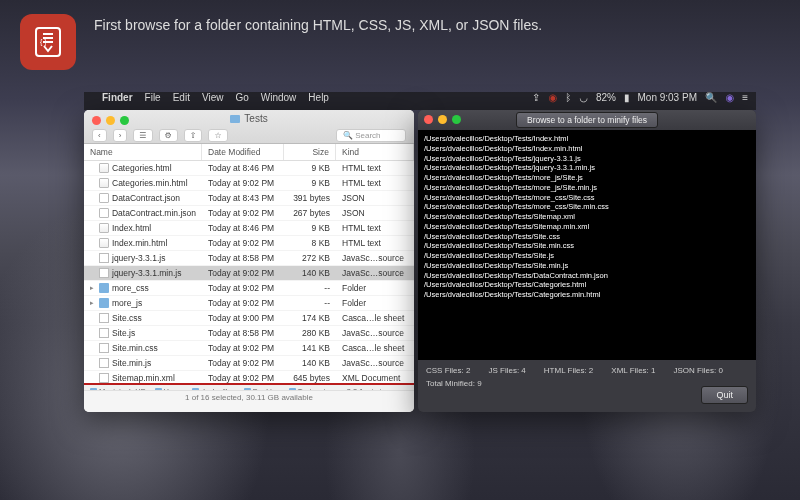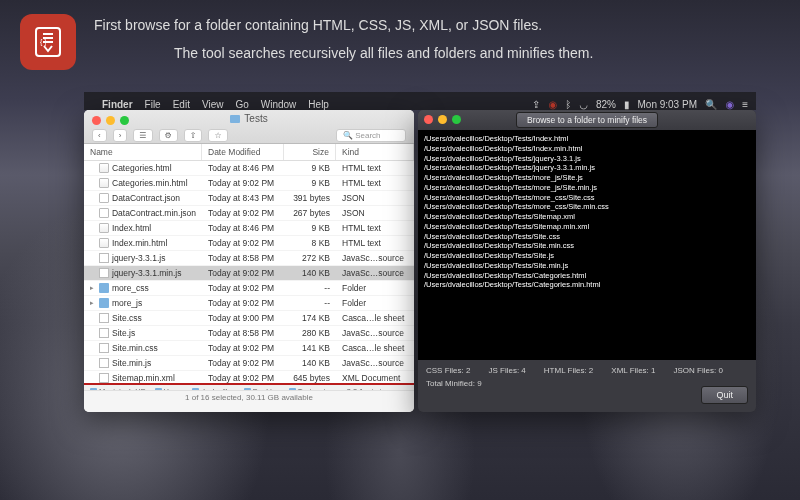--- a/index.html
+++ b/index.html
@@ -7,21 +7,21 @@
 .wallpaper { position: absolute; inset: 0; background: linear-gradient(180deg, #2a2a36 0%, #3d3d50 20%, #5a5a6a 35%, #4a4a55 50%, #3a3a45 65%, #2a2a35 100%); }
 .wallpaper::before { content: ""; position: absolute; inset: 0; background:
   radial-gradient(ellipse 300px 400px at 15% 80%, #6a6a75 0%, transparent 50%),
   radial-gradient(ellipse 200px 350px at 85% 75%, #5a5a65 0%, transparent 50%),
   radial-gradient(ellipse 150px 300px at 50% 90%, #4a4a55 0%, transparent 50%); }
 .header-area { position: relative; z-index: 2; padding: 14px 20px 0 20px; display: flex; align-items: flex-start; gap: 18px; }
 .app-icon { width: 56px; height: 56px; background: #c0392b; border-radius: 12px; display: flex; align-items: center; justify-content: center; flex-shrink: 0; }
 .app-icon svg { width: 36px; height: 36px; }
 .intro { color: #ddd; font-size: 14px; line-height: 1.6; font-weight: 300; }
 .intro div:nth-child(2) { margin-left: 80px; margin-top: 6px; }
-.menubar { position: absolute; top: 92px; left: 84px; right: 44px; height: 18px; background: rgba(30,30,35,0.85); display: flex; align-items: flex-end; padding: 0 8px; font-size: 10px; color: #ddd; z-index: 3; }
+.menubar { position: absolute; top: 92px; left: 84px; right: 44px; height: 18px; background: rgba(30,30,35,0.85); display: flex; align-items: flex-start; padding: 0 8px; font-size: 10px; color: #ddd; z-index: 3; }
 .menubar .apple { margin-right: 10px; }
 .menubar .menu-item { margin-right: 12px; cursor: default; }
 .menubar .spacer { flex: 1; }
 .menubar .status { margin-left: 8px; display: flex; align-items: center; gap: 1px; }
 .finder { position: absolute; top: 110px; left: 84px; width: 330px; height: 302px; background: #f5f5f5; border-radius: 5px; box-shadow: 0 10px 30px rgba(0,0,0,0.5); z-index: 3; overflow: hidden; font-size: 9px; color: #333; }
 .finder-titlebar { height: 34px; background: linear-gradient(#e8e8e8, #d8d8d8); border-bottom: 1px solid #bbb; position: relative; }
 .traffic { position: absolute; left: 8px; top: 6px; display: flex; gap: 5px; }
 .traffic span { width: 9px; height: 9px; border-radius: 50%; }
 .traffic .r { background: #ff5f57; } .traffic .y { background: #febc2e; } .traffic .g { background: #28c840; }
 .finder-title { text-align: center; font-size: 10px; padding-top: 3px; color: #555; display: flex; align-items: center; justify-content: center; gap: 4px; }
@@ -66,21 +66,20 @@
   <div class="app-icon">
     <svg viewBox="0 0 36 36">
       <rect x="6" y="4" width="24" height="28" rx="3" fill="none" stroke="#fff" stroke-width="2"></rect>
       <path d="M13 10 h10 M13 14 h10 M13 18 h10" stroke="#fff" stroke-width="2"></path>
       <path d="M14 22 l4 5 l4 -5" fill="none" stroke="#fff" stroke-width="2"></path>
       <text x="10" y="20" fill="#fff" font-size="7">{ }</text>
     </svg>
   </div>
   <div class="intro">
     <div>First browse for a folder containing HTML, CSS, JS, XML, or JSON files.</div>
-    <div>The tool searches recursively all files and folders and minifies them.</div>
   </div>
 </div>
 
 <div class="menubar">
   <span class="apple"></span>
   <span class="menu-item" style="font-weight:600">Finder</span>
   <span id="menubar-items"><span class="menu-item">File</span><span class="menu-item">Edit</span><span class="menu-item">View</span><span class="menu-item">Go</span><span class="menu-item">Window</span><span class="menu-item">Help</span></span>
   <span class="spacer"></span>
   <span class="status">⇪</span>
   <span class="status" style="color:#c0392b">◉</span>
@@ -316,20 +315,21 @@
       <div>/Users/dvalecillos/Desktop/Tests/more_js/Site.js</div>
       <div>/Users/dvalecillos/Desktop/Tests/more_js/Site.min.js</div>
       <div>/Users/dvalecillos/Desktop/Tests/more_css/Site.css</div>
       <div>/Users/dvalecillos/Desktop/Tests/more_css/Site.min.css</div>
       <div>/Users/dvalecillos/Desktop/Tests/Sitemap.xml</div>
       <div>/Users/dvalecillos/Desktop/Tests/Sitemap.min.xml</div>
       <div>/Users/dvalecillos/Desktop/Tests/Site.css</div>
       <div>/Users/dvalecillos/Desktop/Tests/Site.min.css</div>
       <div>/Users/dvalecillos/Desktop/Tests/Site.js</div>
       <div>/Users/dvalecillos/Desktop/Tests/Site.min.js</div>
+      <div>/Users/dvalecillos/Desktop/Tests/DataContract.min.json</div>
       <div>/Users/dvalecillos/Desktop/Tests/Categories.html</div>
       <div>/Users/dvalecillos/Desktop/Tests/Categories.min.html</div>
     </div>
   <div class="minify-footer">
     <span class="stat">CSS Files: 2</span>
     <span class="stat">JS Files: 4</span>
     <span class="stat">HTML Files: 2</span>
     <span class="stat">XML Files: 1</span>
     <span class="stat">JSON Files: 0</span>
     <span class="stat">Total Minified: 9</span>

